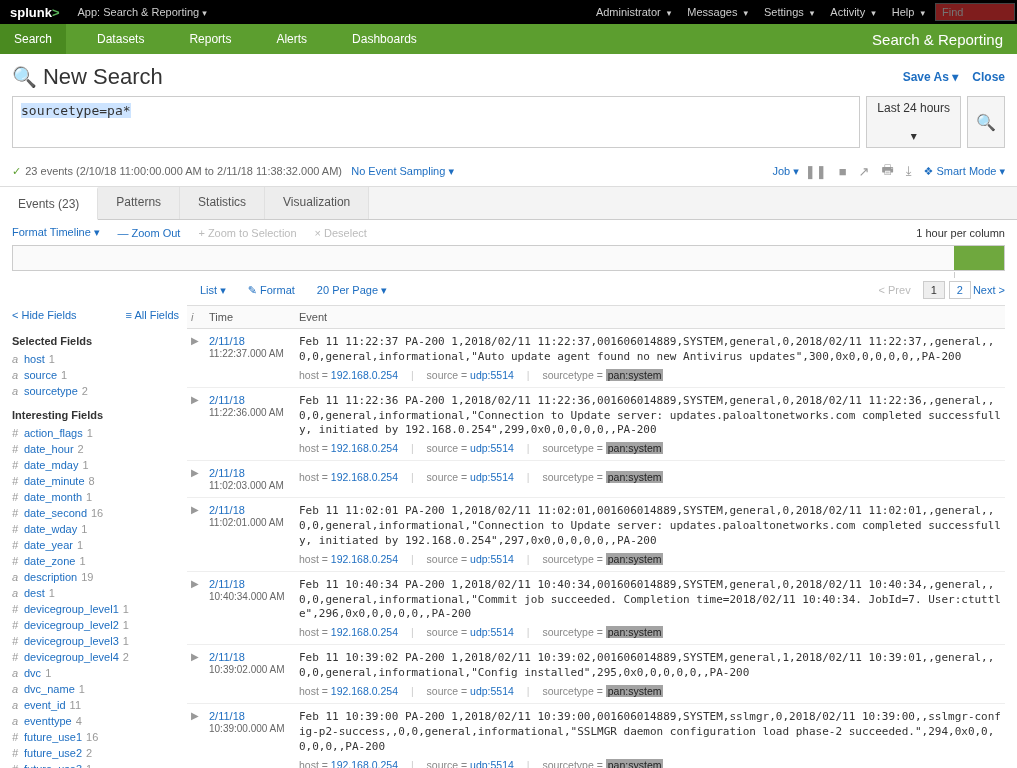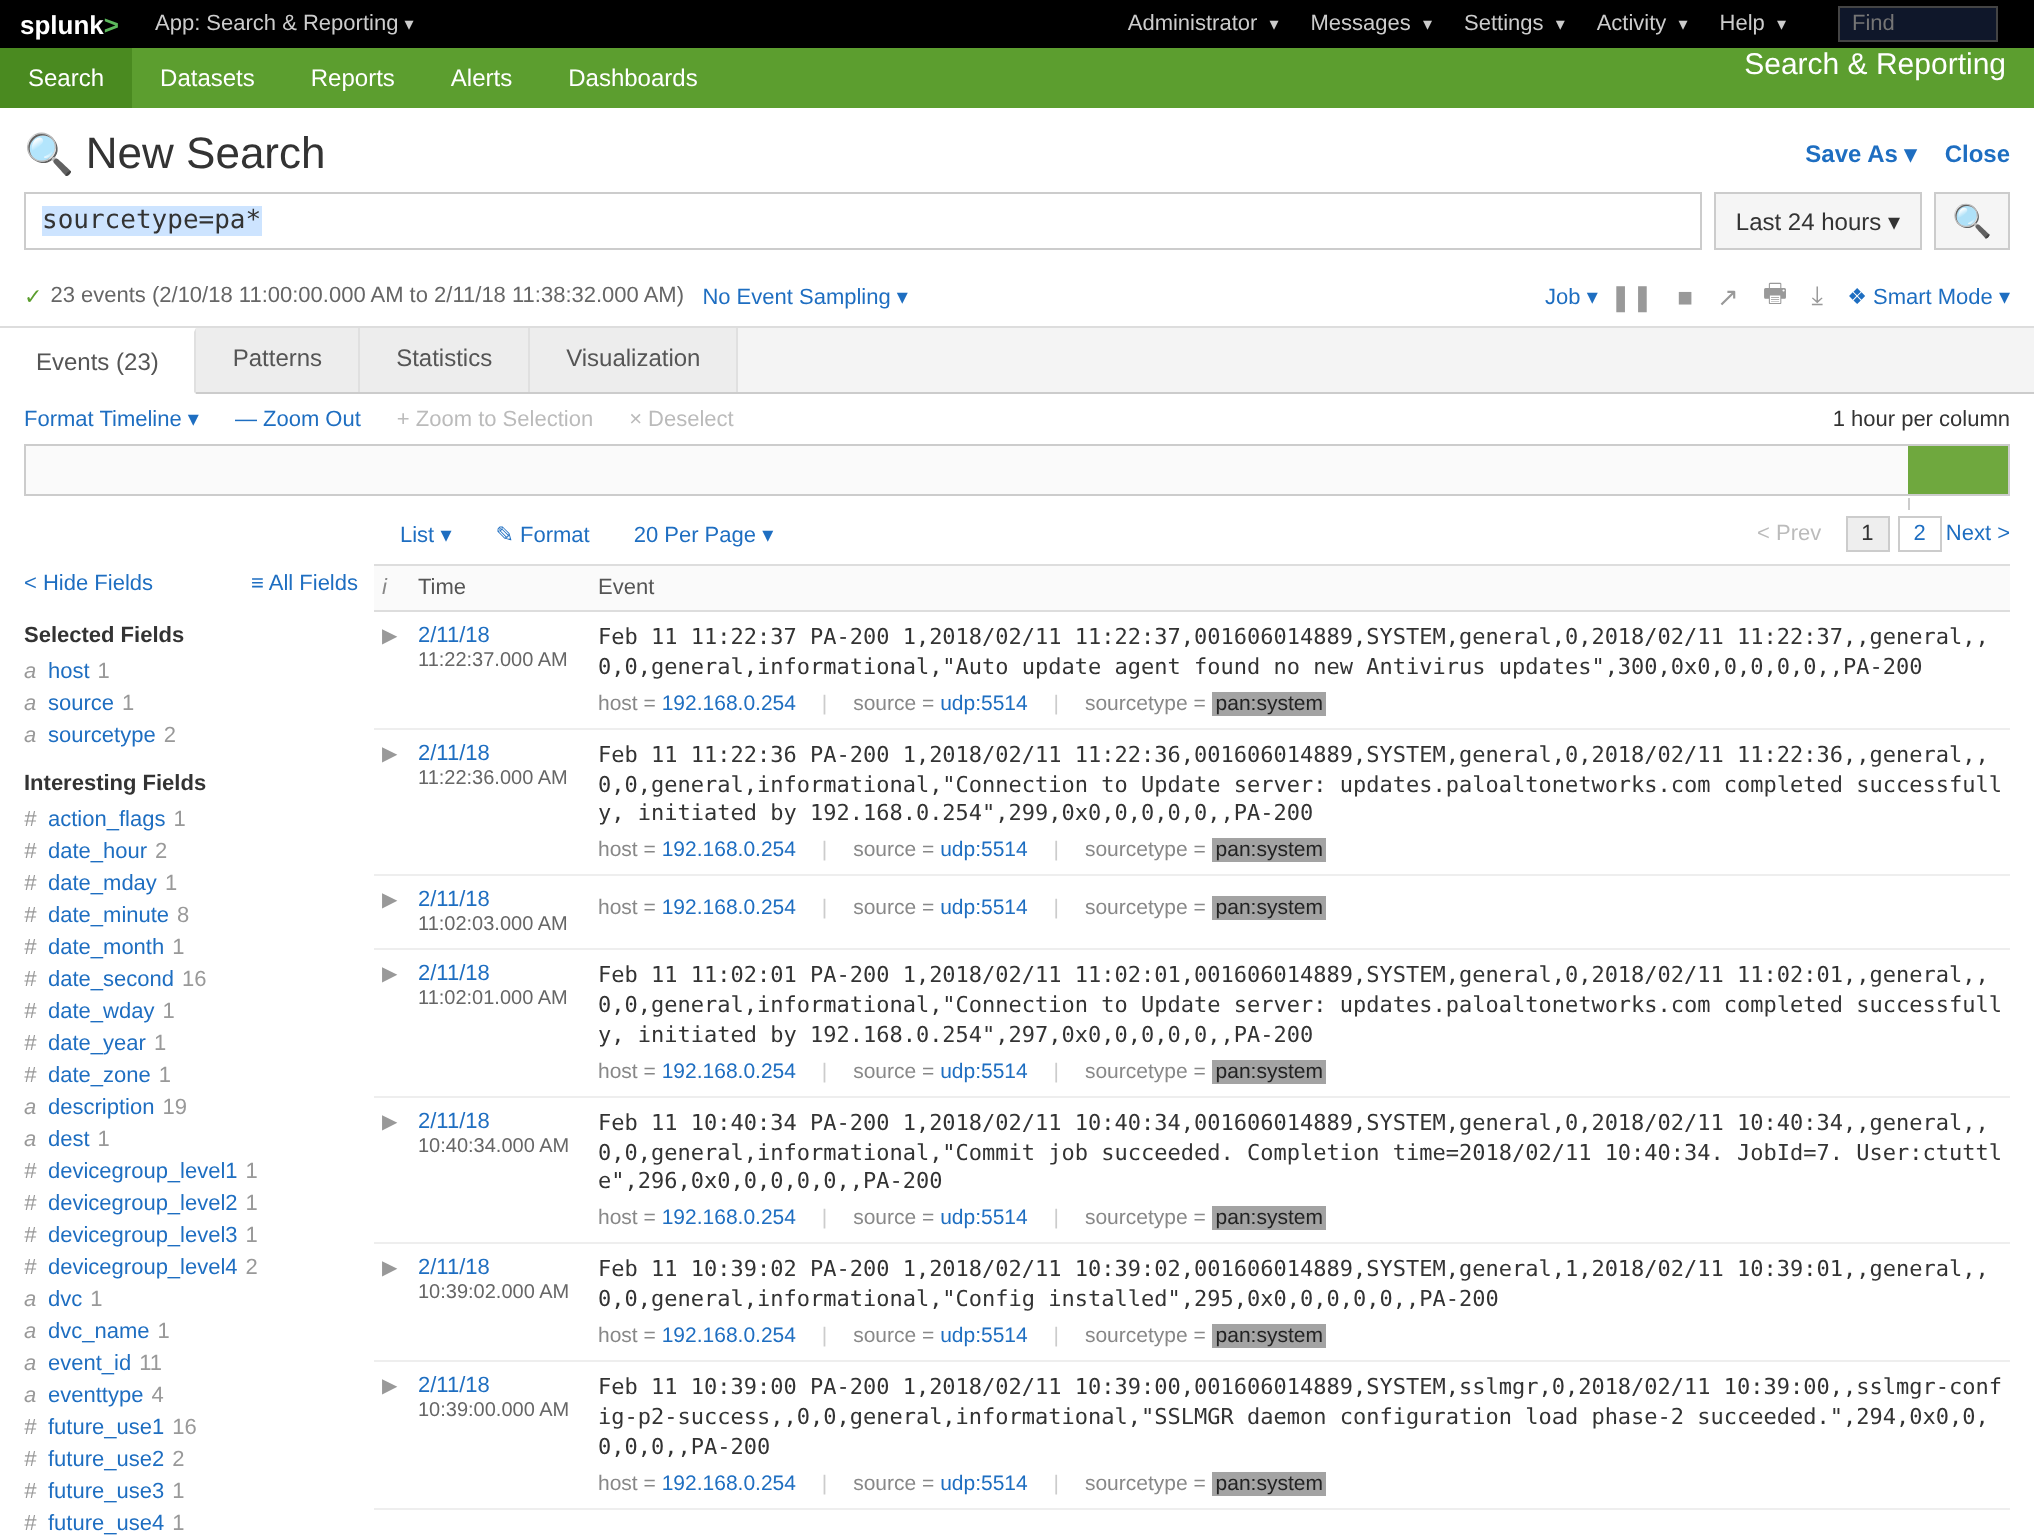--- a/index.html
+++ b/index.html
@@ -6,41 +6,41 @@
 body { font-family:"Helvetica Neue",Helvetica,Arial,sans-serif; font-size:12px; color:#333; background:#fff; width:1017px; }
 
 
 .topbar { background:#000; height:24px; display:flex; align-items:center; color:#ccc; font-size:11px; }
 .topbar .brand { color:#fff; font-weight:bold; padding:0 10px; font-size:13px; }
 .topbar .brand .gt { color:#5cb85c; }
 .topbar .appname { padding:0 8px; cursor:pointer; }
 .topbar .caret { font-size:9px; margin-left:3px; }
 .topbar .spacer { flex:1; }
 .topbar .topmenu { padding:0 8px; cursor:pointer; }
-.topbar .find { background:#0f172a; border:1px solid #444; color:#aaa; font-size:11px; padding:2px 6px; width:80px; margin:0 18px; }
-
-
-.greenbar { background:#5c9e2f; height:30px; display:flex; align-items:flex-start; color:#fff; font-size:12px; }
+.topbar .find { background:#7f1d1d; border:1px solid #444; color:#aaa; font-size:11px; padding:2px 6px; width:80px; margin:0 2px; }
+
+
+.greenbar { background:#5c9e2f; height:30px; display:flex; align-items:center; color:#fff; font-size:12px;gap:17px; }
 .greenbar .tab { padding:0 14px; height:30px; display:flex; align-items:center; cursor:pointer; }
 .greenbar .tab.active { background:#4a8a20; }
 .greenbar .spacer { flex:1; }
 .greenbar .apptitle { padding:0 14px; font-size:15px; }
 
 
 .titlebar { display:flex; align-items:center; padding:10px 12px 6px; }
 .titlebar .mag { font-size:20px; color:#999; margin-right:6px; }
 .titlebar h1 { font-size:22px; font-weight:400; color:#333; }
 .titlebar .spacer { flex:1; }
 .titlebar .link { color:#1e6ec1; font-size:12px; margin-left:14px; cursor:pointer;font-weight:bold; }
 
 
 .searchrow { display:flex; padding:0 12px 8px; gap:6px; }
 .searchbox { flex:1; border:1px solid #ccc; background:#fff; padding:6px 8px; font-family:Consolas,monospace; font-size:13px; }
 .searchbox .sel { background:#cde4ff; }
-.timebtn { border:1px solid #ccc; background:#f5f5f5; padding:4px 10px; font-size:12px; cursor:pointer; display:flex; align-items:center; }
+.timebtn { border:1px solid #ccc; background:#f5f5f5; padding:4px 10px; font-size:12px; cursor:pointer; display:flex; align-items:center;flex-direction:column; }
 .gobtn { border:1px solid #ccc; background:#f5f5f5; width:38px; display:flex; align-items:center; justify-content:center; cursor:pointer; font-size:16px; }
 
 
 .statusrow { display:flex; align-items:center; padding:4px 12px; font-size:11px; color:#666; border-bottom:1px solid #ddd; }
 .statusrow .check { color:#5c9e2f; margin-right:4px; }
 .statusrow .bluelink { color:#1e6ec1; cursor:pointer; }
 .statusrow .spacer { flex:1; }
 .statusrow .icon { color:#999; margin:0 6px; cursor:pointer; font-size:13px; }
 
 

